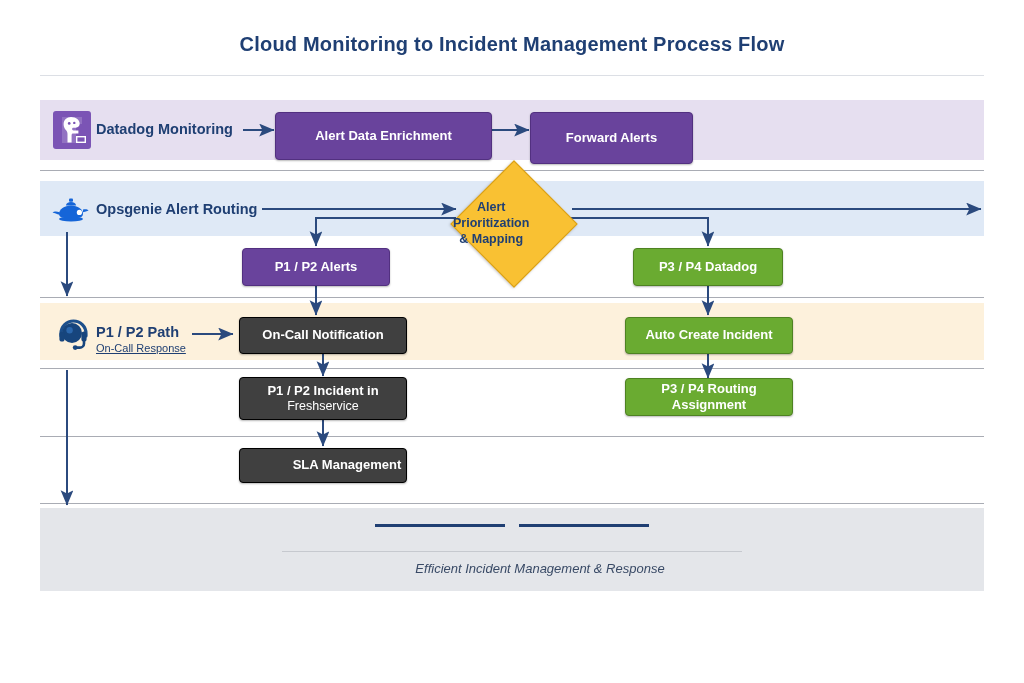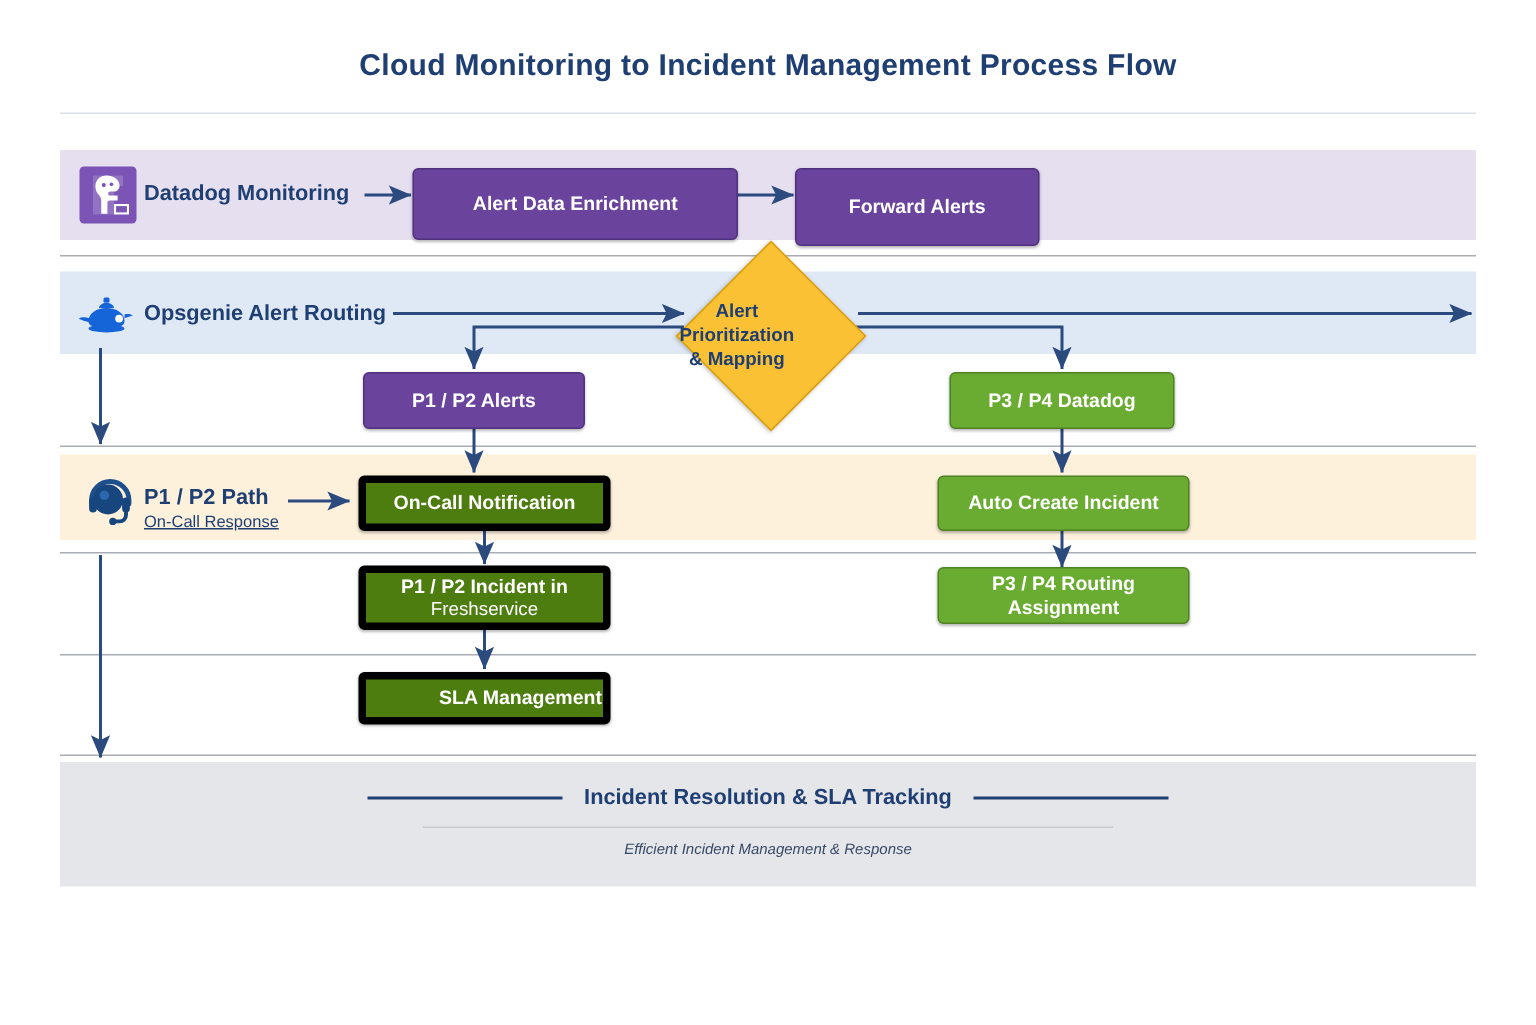--- a/index.html
+++ b/index.html
@@ -46,21 +46,21 @@
   
   .box{
     position:absolute;border-radius:4px;display:flex;align-items:center;
     justify-content:center;text-align:center;color:#ffffff;
     font-size:13px;font-weight:bold;line-height:1.25;
     box-shadow:0 1px 2px rgba(0,0,0,.28);
     box-sizing:border-box;
   }
   .box-purple{background:#69439c;border:1px solid #523080;}
   .box-green{background:#6aab31;border:1px solid #4e8222;}
-  .box-blue{background:#4d7c0f;border:5px solid #000000;}
+  .box-blue{background:#404040;border:1px solid #000000;}
   .box .sub{display:block;font-weight:normal;font-size:12.5px;}
 
   
   .diamond-wrap{position:absolute;left:453px;top:163px;width:120px;height:120px;}
   .diamond-shape{
     position:absolute;left:16px;top:16px;width:88px;height:88px;
     background:#f9c133;border:1px solid #d99f14;transform:rotate(45deg);
     box-shadow:0 1px 3px rgba(0,0,0,.25);
   }
   .diamond-text{
@@ -74,21 +74,21 @@
     position:absolute;left:40px;top:524px;width:944px;
     display:flex;align-items:center;justify-content:center;gap:14px;
   }
   .footer-line{width:130px;height:2.5px;background:#1f3f73;}
   .footer-title{font-size:14.5px;font-weight:bold;color:#1f3f73;white-space:nowrap;}
   .footer-divider{
     position:absolute;left:282px;top:551px;width:460px;height:1px;background:#c6c9cf;
   }
   .footer-sub{
     position:absolute;left:40px;top:561px;width:944px;text-align:center;
-    font-size:10px;font-style:italic;color:#394a66;
+    font-size:13px;font-style:italic;color:#394a66;padding-left:28px;
   }
 </style>
 </head>
 <body>
 
 <div id="canvas">
 
   <div class="title">Cloud Monitoring to Incident Management Process Flow</div>
   <div class="title-rule"></div>
 
@@ -220,19 +220,18 @@
   <div class="box box-green" style="left:625px;top:378px;width:168px;height:38px;">
     <span>P3 / P4 Routing Assignment</span>
   </div>
 
   <div class="box box-blue" style="left:239px;top:448px;width:168px;height:35px;padding-left:48px;">
     <span>SLA Management</span>
   </div>
 
   <div class="footer-title-row">
     <span class="footer-line"></span>
-    <span class="footer-title">Incident Resolution &amp; SLA Tracking</span>
     <span class="footer-line"></span>
   </div>
   <div class="footer-divider"></div>
   <div class="footer-sub">Efficient Incident Management &amp; Response</div>
 
 </div>
 
 </body></html>

